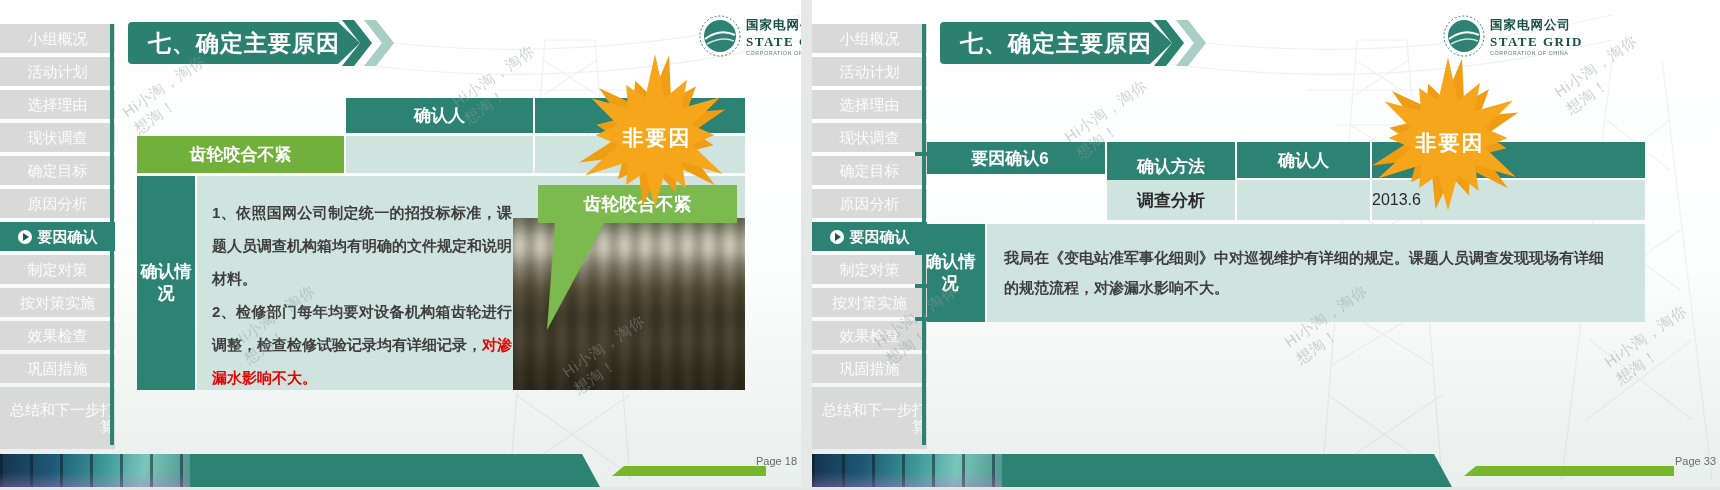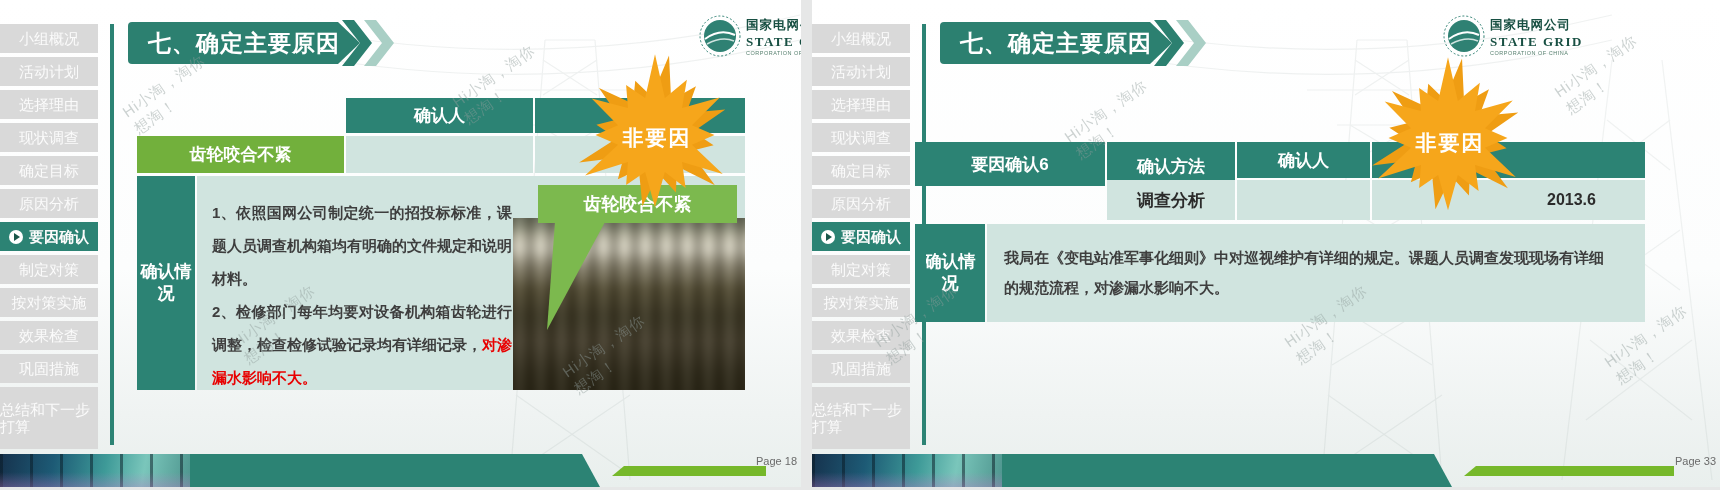--- a/index.html
+++ b/index.html
@@ -19,23 +19,23 @@
   .wm{
     position:absolute;z-index:9;width:112px;
     transform:rotate(-35deg);
     font-size:15px;line-height:20px;color:rgba(145,158,155,.45);
     pointer-events:none;letter-spacing:1px;
   }
 
   
   .sidebar{position:absolute;left:0;top:0;width:108px;height:487px;z-index:3;}
   .sbi{
-    position:absolute;left:0;width:98px;height:29px;background:#d9d9d9;
+    position:absolute;left:0;width:115px;height:29px;background:#d9d9d9;
     color:#fbfbfb;font-size:15px;display:flex;align-items:center;justify-content:center;
-    text-align:left;line-height:17px;
+    text-align:right;line-height:17px;
   }
   .sbi.active{background:#2c8374;font-weight:bold;gap:6px;}
   .play{width:14px;height:14px;background:#ffffff;border-radius:50%;position:relative;flex:0 0 auto;}
   .play::after{
     content:'';position:absolute;left:5px;top:3px;
     border-left:6px solid #19564a;border-top:4px solid transparent;border-bottom:4px solid transparent;
   }
   .vline{position:absolute;left:110px;top:24px;width:4px;height:421px;background:#2c8374;z-index:3;}
 
   
@@ -291,27 +291,27 @@
       <path d="M7 25 Q22 14 37 21" stroke="#ffffff" stroke-width="2" fill="none"></path>
       <path d="M9 30 Q24 22 36 27" stroke="#cfe3df" stroke-width="1.5" fill="none"></path>
     </svg>
     <div class="lt">
       <div class="lcn">国家电网公司</div>
       <div class="len">STATE GRID</div>
       <div class="lsub">CORPORATION OF CHINA</div>
     </div>
   </div>
 
-  <div class="cell th" style="left:103px;top:142px;width:190px;height:44px">要因确认6</div>
+  <div class="cell th" style="left:103px;top:142px;width:190px;height:32px">要因确认6</div>
   <div class="cell th" style="left:295px;top:142px;width:128px;height:48px">确认方法</div>
   <div class="cell th" style="left:425px;top:142px;width:133px;height:36px">确认人</div>
   <div class="cell th" style="left:560px;top:142px;width:273px;height:36px"></div>
   <div class="cell method" style="left:295px;top:180px;width:128px;height:40px">调查分析</div>
   <div class="cell light" style="left:425px;top:180px;width:133px;height:40px"></div>
-  <div class="cell light" style="left:560px;top:180px;width:273px;height:40px;justify-content:flex-start;padding-left:175px;color:#2b2b2b;font-size:16px;font-weight:bold">2013.6</div>
+  <div class="cell light" style="left:560px;top:180px;width:273px;height:40px;justify-content:flex-start;color:#2b2b2b;font-size:16px;font-weight:normal">2013.6</div>
   <div class="cell sit" style="left:103px;top:224px;width:70px;height:98px">
     <div class="inner">确认情况</div>
   </div>
   <div class="cell light" style="left:175px;top:224px;width:658px;height:98px"></div>
   <div class="tb" style="left:192px;top:243px;width:600px;font-size:15px;line-height:30px">
     <p><span>我局在《变电站准军事化细则》中对巡视维护有详细的规定。课题人员调查发现现场有详细的规范流程，对渗漏水影响不大。</span></p>
   </div>
 
   <svg class="star" width="170" height="170" viewBox="0 0 200 200">
     <polygon transform="rotate(10 100 100)" fill="#ef9d13" points="100,5 111.6,56.5 137.5,35.1 131.8,68.2 176.2,56 143.5,88.4 170,100 143.5,111.6 179.7,146 131.8,131.8 136,162.4 111.6,143.5 100,185 88.4,143.5 66,158.9 68.2,131.8 17.7,147.5 56.5,111.6 30,100 56.5,88.4 25.5,57 68.2,68.2 66,41.1 88.4,56.5"></polygon>

